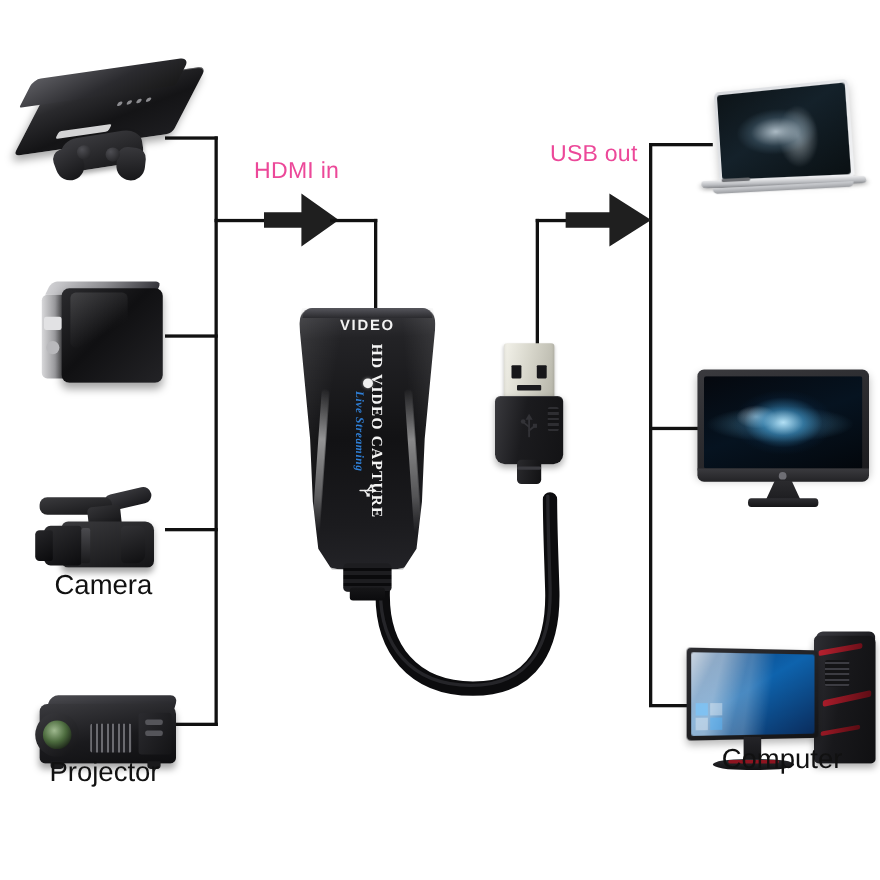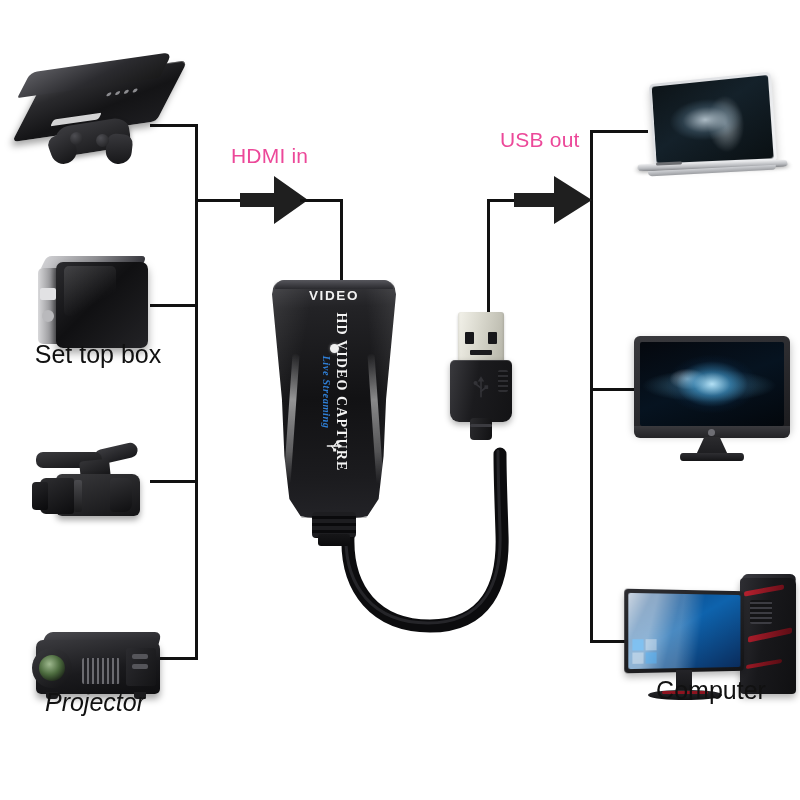--- a/index.html
+++ b/index.html
@@ -388,50 +388,50 @@
   <div class="node" style="left:18px;top:248px;width:160px;height:110px;">
     <div class="art" style="width:160px;height:110px;">
       <div class="stb-top"></div>
       <div class="stb-side"></div>
       <div class="stb-face"></div>
       <div class="stb-gloss"></div>
       <div class="stb-port"></div>
       <div class="stb-port2"></div>
     </div>
   </div>
-  <div class="label devlabel" style="left:18px;top:340px;width:160px;">Set top box</div>
 
   <div class="node" style="left:14px;top:430px;width:160px;height:110px;">
     <div class="art" style="width:160px;height:110px;">
       <div class="cam-mic"></div>
       <div class="cam-handle"></div>
       <div class="cam-vf"></div>
       <div class="cam-body"></div>
       <div class="cam-grip"></div>
       <div class="cam-lens"></div>
       <div class="cam-ring"></div>
       <div class="cam-hood"></div>
     </div>
   </div>
+  <div class="label devlabel" style="left:14px;top:518px;width:160px;">Camera</div>
 
   <div class="node" style="left:10px;top:606px;width:170px;height:110px;">
     <div class="art" style="width:170px;height:110px;">
       <div class="prj-top"></div>
       <div class="prj-body"></div>
       <div class="prj-side"></div>
       <div class="prj-btn"></div>
       <div class="prj-btn2"></div>
       <div class="prj-vent"></div>
       <div class="prj-lens-out"></div>
       <div class="prj-lens-in"></div>
       <div class="prj-foot" style="left:36px;"></div>
       <div class="prj-foot" style="left:124px;"></div>
     </div>
   </div>
-  <div class="label devlabel" style="left:10px;top:688px;width:170px;font-style:italic;">Projector</div>
+  <div class="label devlabel" style="left:10px;top:688px;width:170px;">Projector</div>
 
   <div class="node" style="left:620px;top:72px;width:180px;height:112px;">
     <div class="art" style="width:180px;height:112px;">
       <div class="lap-screen">
           <div class="lap-disp"></div>
         </div>
       <div class="lap-base"></div>
       <div class="lap-foot"></div>
       <div class="lap-ports"></div>
     </div>

